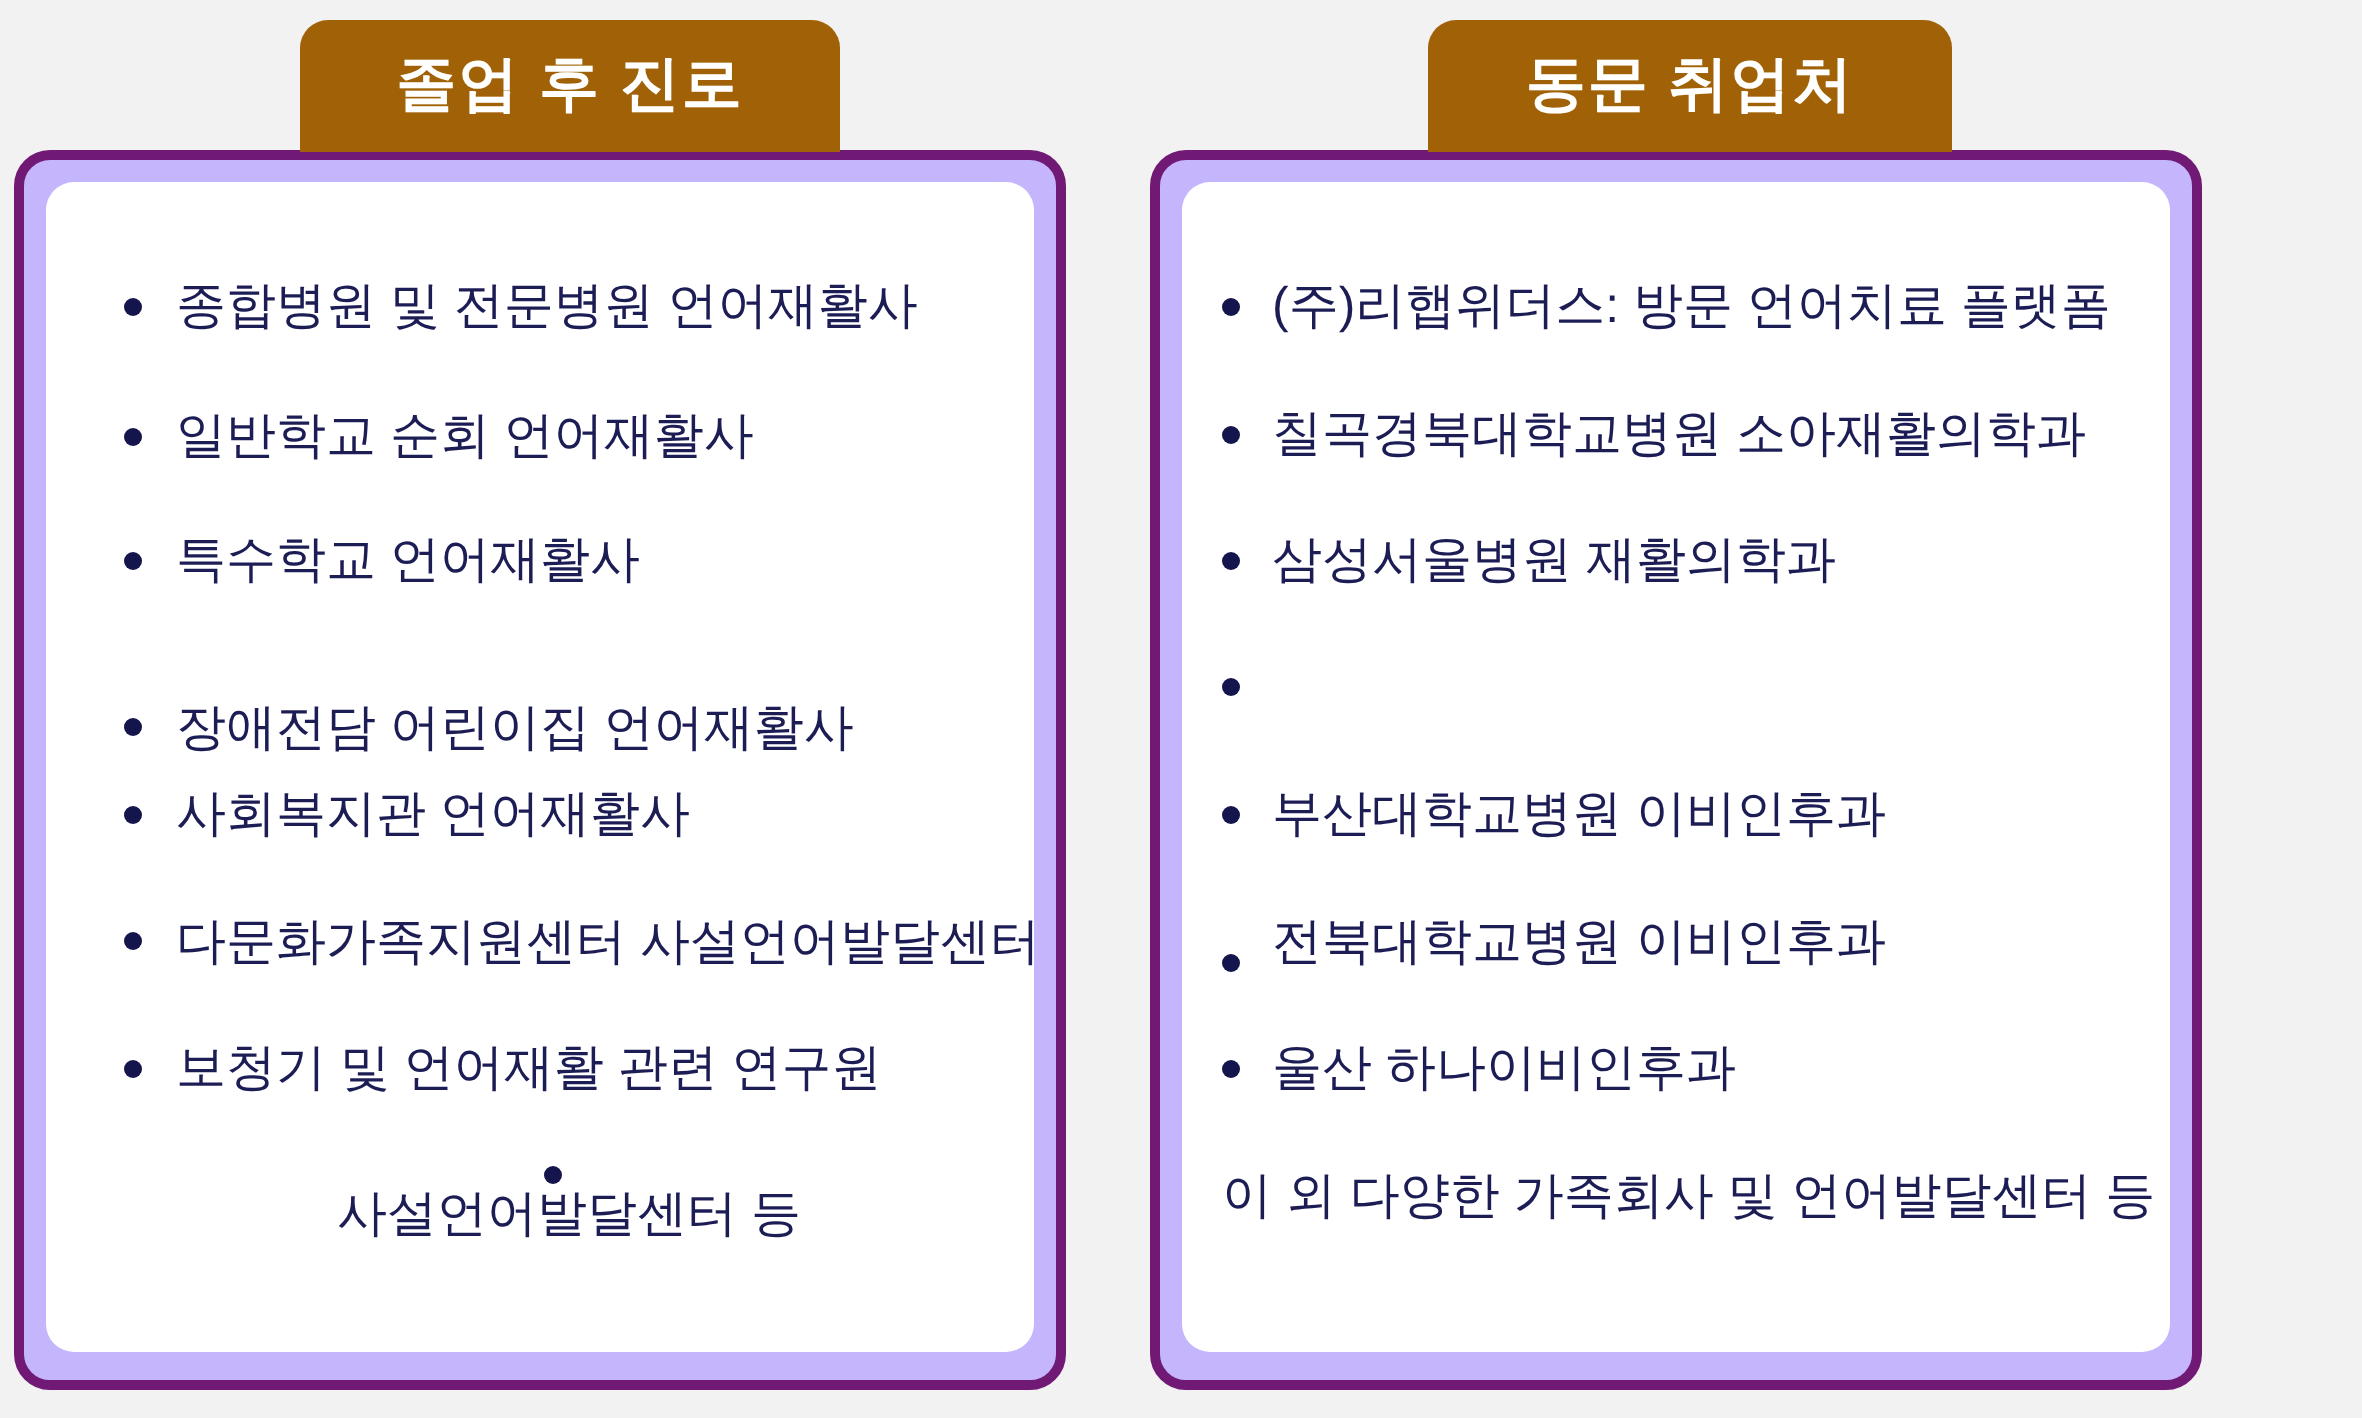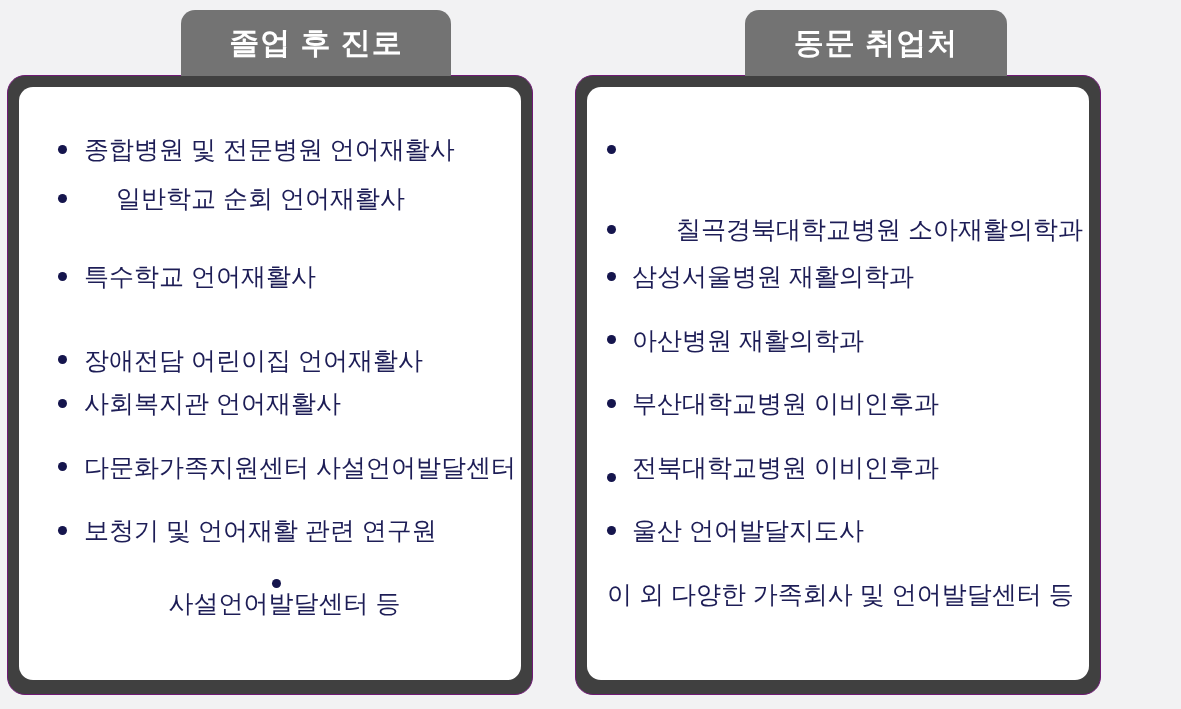--- a/index.html
+++ b/index.html
@@ -19,49 +19,48 @@
     position: relative;
     width: 1181px;
     height: 709px;
     box-sizing: border-box;
   }
 
   
   .card {
     position: absolute;
     box-sizing: border-box;
-    border: 1px solid #701a75;
+    border: 5px solid #701a75;
     border-radius: 18px;
-    background: #404040;
+    background: #c4b5fd;
   }
   .card-inner {
     position: absolute;
     left: 11px;
     right: 11px;
     top: 11px;
     bottom: 14px;
     background: #ffffff;
     border-radius: 14px;
     box-sizing: border-box;
     overflow: hidden;
   }
 
   
   .card-tab {
     position: absolute;
     box-sizing: border-box;
-    background: #737373;
+    background: #a16207;
     border-top-left-radius: 14px;
     border-top-right-radius: 14px;
     color: #ffffff;
     display: flex;
     align-items: center;
     justify-content: center;
     z-index: 5;
-    margin-left: 31px;
   }
   .card-tab-label {
     font-size: 30px;
     font-weight: 700;
     letter-spacing: 1px;
     line-height: 1;
     color: #ffffff;
     white-space: nowrap;
   }
 
@@ -132,21 +131,21 @@
 
 <div class="board">
 
   <div class="card" id="card-career">
     <div class="card-inner">
       <ul class="item-list" id="list-career">
           <li class="list-item" style="top: 0px;">
             <span class="bullet"></span>
             <span class="item-text">종합병원 및 전문병원 언어재활사</span>
           </li>
-          <li class="list-item" style="top: 49px; gap: 32px;">
+          <li class="list-item" style="top: 65px;">
             <span class="bullet"></span>
             <span class="item-text">일반학교 순회 언어재활사</span>
           </li>
           <li class="list-item" style="top: 127px;">
             <span class="bullet"></span>
             <span class="item-text">특수학교 언어재활사</span>
           </li>
           <li class="list-item" style="top: 190.5px; margin-top: 20px;">
             <span class="bullet"></span>
             <span class="item-text">장애전담 어린이집 언어재활사</span>
@@ -172,44 +171,44 @@
   </div>
   <div class="card-tab" id="tab-career">
     <span class="card-tab-label">졸업 후 진로</span>
   </div>
 
   <div class="card" id="card-employers">
     <div class="card-inner">
       <ul class="item-list" id="list-employers">
           <li class="list-item" style="top: 0px;">
             <span class="bullet"></span>
-          </li>
-          <li class="list-item" style="top: 80px; justify-content: space-between;">
+            <span class="item-text">(주)리햅위더스: 방문 언어치료 플랫폼</span>
+          </li>
+          <li class="list-item" style="top: 64px;">
             <span class="bullet"></span>
             <span class="item-text">칠곡경북대학교병원 소아재활의학과</span>
           </li>
           <li class="list-item" style="top: 127px;">
             <span class="bullet"></span>
             <span class="item-text">삼성서울병원 재활의학과</span>
           </li>
           <li class="list-item" style="top: 190.5px;">
             <span class="bullet"></span>
-            <span class="item-text">아산병원 재활의학과</span>
           </li>
           <li class="list-item" style="top: 254px;">
             <span class="bullet"></span>
             <span class="item-text">부산대학교병원 이비인후과</span>
           </li>
           <li class="list-item" style="top: 317.5px; align-items: flex-end;">
             <span class="bullet"></span>
             <span class="item-text">전북대학교병원 이비인후과</span>
           </li>
           <li class="list-item" style="top: 381px;">
             <span class="bullet"></span>
-            <span class="item-text">울산 언어발달지도사</span>
+            <span class="item-text">울산 하나이비인후과</span>
           </li>
           <li class="note-line" style="top: 444.5px;">
             <span class="note-text">이 외 다양한 가족회사 및 언어발달센터 등</span>
           </li>
         </ul>
     </div>
   </div>
   <div class="card-tab" id="tab-employers">
     <span class="card-tab-label">동문 취업처</span>
   </div>

